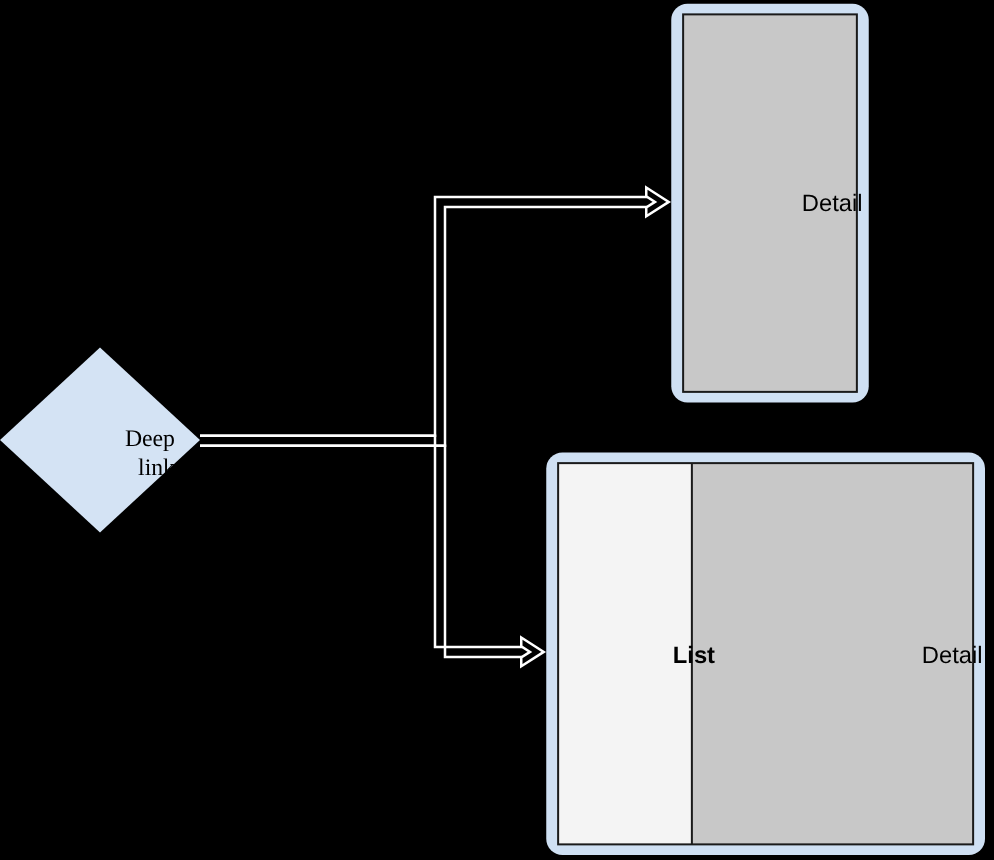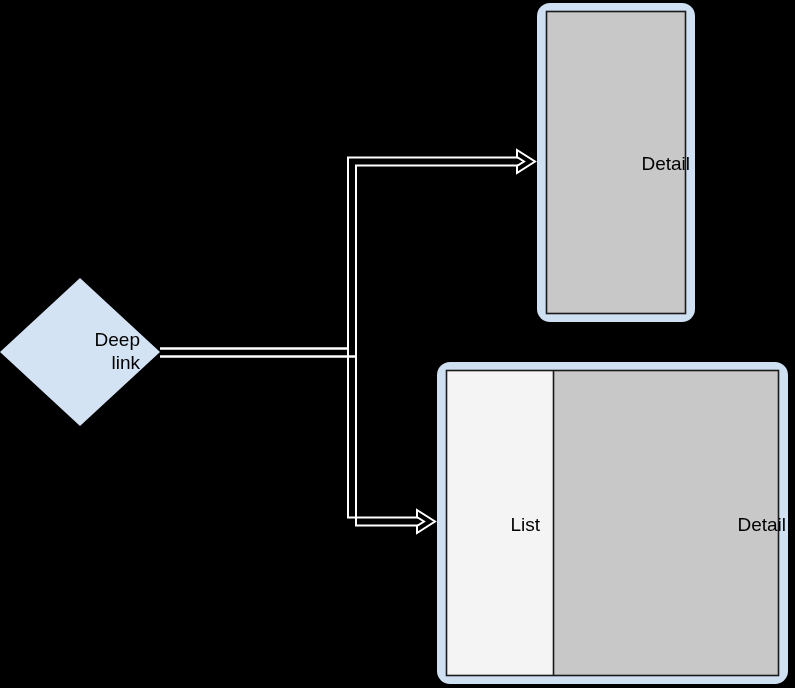--- a/index.html
+++ b/index.html
@@ -29,34 +29,36 @@
     font-size: 19px;
     line-height: 23px;
     text-align: right;
     white-space: pre;
     pointer-events: none;
     user-select: none;
   }
   
   #deeplink-label {
     left: 20px;
-    top: 328px;
+    top: 340px;
     width: 120px;
+    font-family: Liberation Serif, serif;
   }
   
   #detail-top-label {
     left: 545px;
     top: 152px;
     width: 145px;
   }
   
   #list-label {
-    left: 440px;
+    left: 472px;
     top: 513px;
     width: 100px;
+    font-weight: bold;
   }
   #detail-bottom-label {
     left: 556px;
     top: 513px;
     width: 230px;
   }
 </style>
 </head>
 <body>
 

